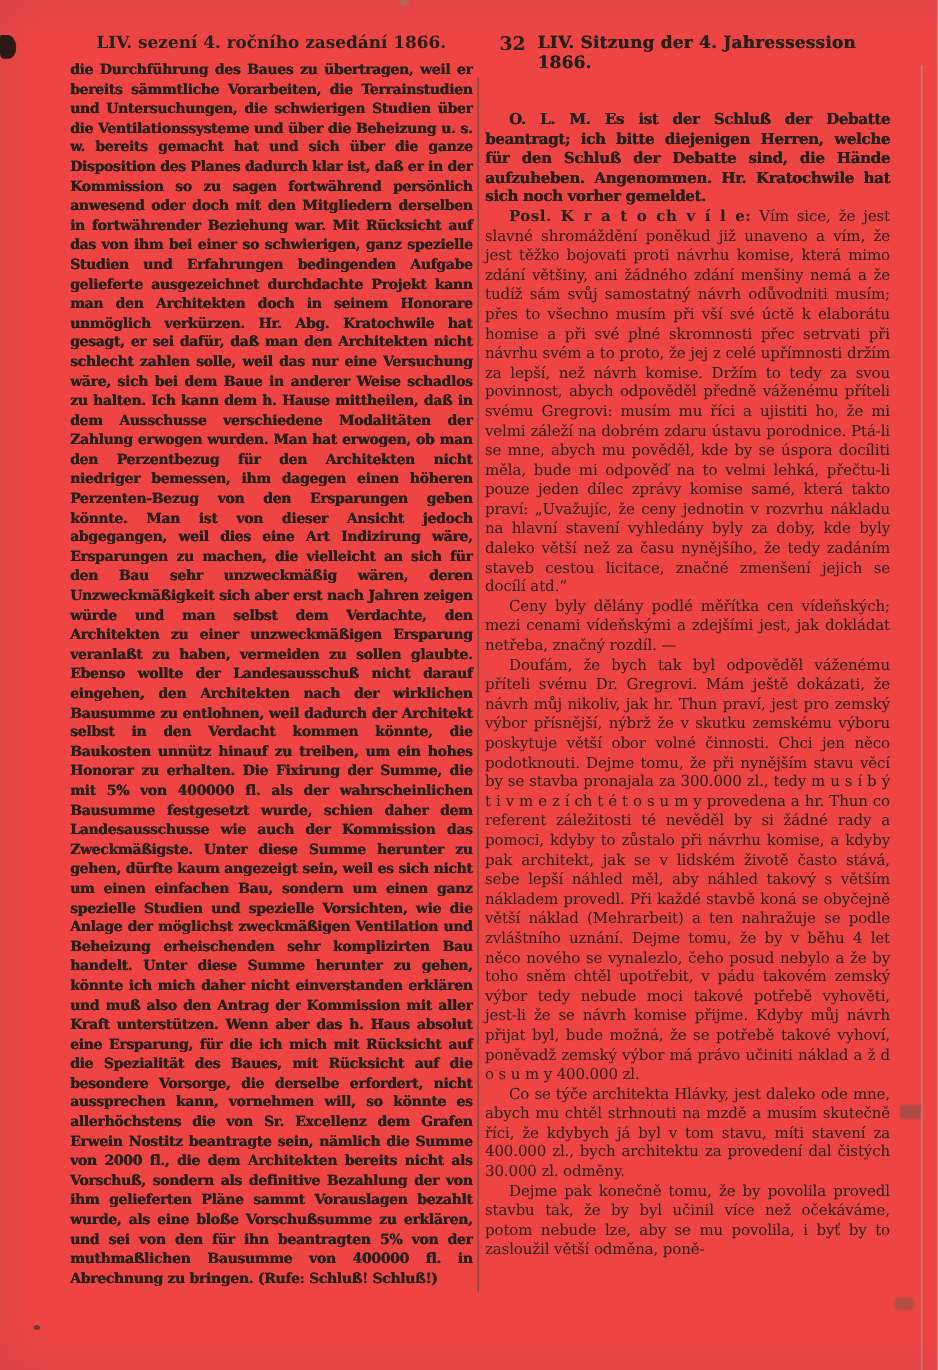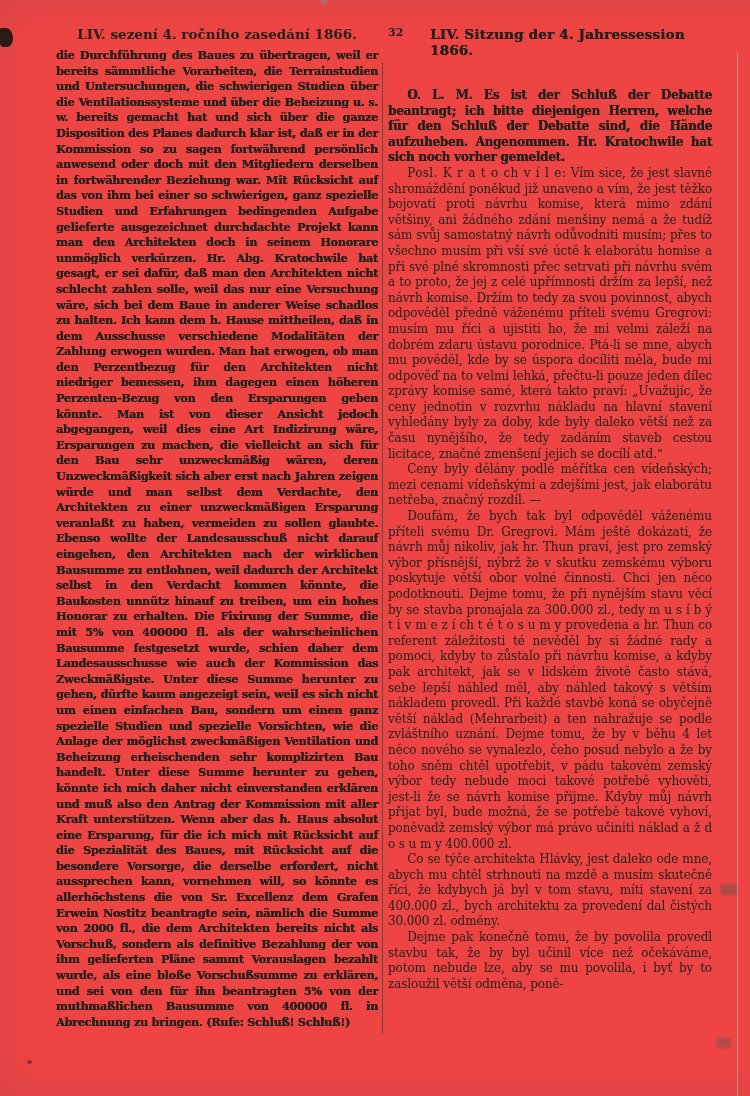--- a/index.html
+++ b/index.html
@@ -9,21 +9,21 @@
     background:#ef4444;
     overflow:hidden;
     font-family:"DejaVu Serif","Liberation Serif",serif;
     color:#24211c;
     box-shadow:inset 0 0 40px rgba(90,85,75,.18);
     padding-left:33px;
   }
   
   .hdr{position:absolute;top:26px;left:0;width:750px;height:22px;font-size:13.5px;font-weight:bold;}
   .hdr .h-left{position:absolute;left:56px;width:322px;text-align:center;}
-  .hdr .h-num{position:absolute;left:388px;width:44px;text-align:left;font-size:11px;}
+  .hdr .h-num{position:absolute;left:388px;width:44px;text-align:center;font-size:15px;}
   .hdr .h-right{position:absolute;left:430px;width:282px;letter-spacing:.2px;}
   
   .col{
     position:absolute;top:48px;
     text-align:justify;
     hyphens:auto;-webkit-hyphens:auto;
   }
   .col-left{
     left:56px;width:322px;height:1026px;
     font-size:11.2px;line-height:15.6px;letter-spacing:-.1px;
@@ -34,21 +34,21 @@
     left:388px;width:324px;height:1026px;
     font-size:12px;line-height:15.6px;letter-spacing:-.1px;margin-top:40px;
   }
   .col p{margin:0;text-indent:1.6em;}
   .col p.noindent{text-indent:0;}
   .fraktur{
     font-weight:700;
     text-shadow:.3px 0 0 currentColor;
     letter-spacing:-.25px;
   }
-  .speaker{font-weight:400;letter-spacing:.4px;}
+  .speaker{font-weight:700;letter-spacing:.4px;}
   
   .divider{position:absolute;left:382px;top:62px;width:1px;height:972px;background:#56514a;}
   .edge-line{position:absolute;left:737px;top:52px;width:1px;height:1044px;background:#a9a49b;opacity:.75;}
   .blob-tl{position:absolute;left:0;top:28px;width:13px;height:19px;background:#17150f;border-radius:10% 70% 60% 30%;opacity:.9;}
   .speck-bl{position:absolute;left:27px;top:1060px;width:5px;height:4px;background:#3a352c;border-radius:50%;opacity:.7;}
   .smudge-r1{position:absolute;left:720px;top:884px;width:17px;height:11px;background:#5d564a;border-radius:2px;opacity:.45;filter:blur(1px);}
   .smudge-r2{position:absolute;left:716px;top:1038px;width:15px;height:10px;background:#5d564a;border-radius:2px;opacity:.4;filter:blur(1px);}
   .tick-top{position:absolute;left:320px;top:0;width:7px;height:5px;background:#8a857b;opacity:.5;border-radius:0 0 50% 50%;}
 </style>
 </head>
@@ -64,21 +64,21 @@
 
   <div class="divider"></div>
 
   <div class="col col-left fraktur" lang="de">
     <p class="noindent">die Durchführung des Baues zu übertragen, weil er bereits sämmtliche Vorarbeiten, die Terrainstudien und Untersuchungen, die schwierigen Studien über die Ventilationssysteme und über die Beheizung u. s. w. bereits gemacht hat und sich über die ganze Disposition des Planes dadurch klar ist, daß er in der Kommission so zu sagen fortwährend persönlich anwesend oder doch mit den Mitgliedern derselben in fortwährender Beziehung war. Mit Rücksicht auf das von ihm bei einer so schwierigen, ganz spezielle Studien und Erfahrungen bedingenden Aufgabe gelieferte ausgezeichnet durchdachte Projekt kann man den Architekten doch in seinem Honorare unmöglich verkürzen. Hr. Abg. Kratochwile hat gesagt, er sei dafür, daß man den Architekten nicht schlecht zahlen solle, weil das nur eine Versuchung wäre, sich bei dem Baue in anderer Weise schadlos zu halten. Ich kann dem h. Hause mittheilen, daß in dem Ausschusse verschiedene Modalitäten der Zahlung erwogen wurden. Man hat erwogen, ob man den Perzentbezug für den Architekten nicht niedriger bemessen, ihm dagegen einen höheren Perzenten-Bezug von den Ersparungen geben könnte. Man ist von dieser Ansicht jedoch abgegangen, weil dies eine Art Indizirung wäre, Ersparungen zu machen, die vielleicht an sich für den Bau sehr unzweckmäßig wären, deren Unzweckmäßigkeit sich aber erst nach Jahren zeigen würde und man selbst dem Verdachte, den Architekten zu einer unzweckmäßigen Ersparung veranlaßt zu haben, vermeiden zu sollen glaubte. Ebenso wollte der Landesausschuß nicht darauf eingehen, den Architekten nach der wirklichen Bausumme zu entlohnen, weil dadurch der Architekt selbst in den Verdacht kommen könnte, die Baukosten unnütz hinauf zu treiben, um ein hohes Honorar zu erhalten. Die Fixirung der Summe, die mit 5% von 400000 fl. als der wahrscheinlichen Bausumme festgesetzt wurde, schien daher dem Landesausschusse wie auch der Kommission das Zweckmäßigste. Unter diese Summe herunter zu gehen, dürfte kaum angezeigt sein, weil es sich nicht um einen einfachen Bau, sondern um einen ganz spezielle Studien und spezielle Vorsichten, wie die Anlage der möglichst zweckmäßigen Ventilation und Beheizung erheischenden sehr komplizirten Bau handelt. Unter diese Summe herunter zu gehen, könnte ich mich daher nicht einverstanden erklären und muß also den Antrag der Kommission mit aller Kraft unterstützen. Wenn aber das h. Haus absolut eine Ersparung, für die ich mich mit Rücksicht auf die Spezialität des Baues, mit Rücksicht auf die besondere Vorsorge, die derselbe erfordert, nicht aussprechen kann, vornehmen will, so könnte es allerhöchstens die von Sr. Excellenz dem Grafen Erwein Nostitz beantragte sein, nämlich die Summe von 2000 fl., die dem Architekten bereits nicht als Vorschuß, sondern als definitive Bezahlung der von ihm gelieferten Pläne sammt Vorauslagen bezahlt wurde, als eine bloße Vorschußsumme zu erklären, und sei von den für ihn beantragten 5% von der muthmaßlichen Bausumme von 400000 fl. in Abrechnung zu bringen. (Rufe: Schluß! Schluß!)</p>
   </div>
 
   <div class="col col-right" lang="cs">
     <p class="fraktur" lang="de">O. L. M. Es ist der Schluß der Debatte beantragt; ich bitte diejenigen Herren, welche für den Schluß der Debatte sind, die Hände aufzuheben. Angenommen. Hr. Kratochwile hat sich noch vorher gemeldet.</p>
     <p><span class="speaker">Posl. K r a t o ch v í l e:</span><span> Vím sice, že jest slavné shromáždění poněkud již unaveno a vím, že jest těžko bojovati proti návrhu komise, která mimo zdání většiny, ani žádného zdání menšiny nemá a že tudíž sám svůj samostatný návrh odůvodniti musím; přes to všechno musím při vší své úctě k elaborátu homise a při své plné skromnosti přec setrvati při návrhu svém a to proto, že jej z celé upřímnosti držím za lepší, než návrh komise. Držím to tedy za svou povinnost, abych odpověděl předně váženému příteli svému Gregrovi: musím mu říci a ujistiti ho, že mi velmi záleží na dobrém zdaru ústavu porodnice. Ptá-li se mne, abych mu pověděl, kde by se úspora docíliti měla, bude mi odpověď na to velmi lehká, přečtu-li pouze jeden dílec zprávy komise samé, která takto praví: „Uvažujíc, že ceny jednotin v rozvrhu nákladu na hlavní stavení vyhledány byly za doby, kde byly daleko větší než za času nynějšího, že tedy zadáním staveb cestou licitace, značné zmenšení jejich se docílí atd.“</span></p>
-    <p>Ceny byly dělány podlé měřítka cen vídeňských; mezi cenami vídeňskými a zdejšími jest, jak elaborátu netřeba, značný rozdíl. —</p>
+    <p>Ceny byly dělány podlé měřítka cen vídeňských; mezi cenami vídeňskými a zdejšími jest, jak dokládat netřeba, značný rozdíl. —</p>
     <p>Doufám, že bych tak byl odpověděl váženému příteli svému Dr. Gregrovi. Mám ještě dokázati, že návrh můj nikoliv, jak hr. Thun praví, jest pro zemský výbor přísnější, nýbrž že v skutku zemskému výboru poskytuje větší obor volné činnosti. Chci jen něco podotknouti. Dejme tomu, že při nynějším stavu věcí by se stavba pronajala za 300.000 zl., tedy m u s í  b ý t i  v  m e z í ch  t é t o  s u m y provedena a hr. Thun co referent záležitosti té nevěděl by si žádné rady a pomoci, kdyby to zůstalo při návrhu komise, a kdyby pak architekt, jak se v lidském životě často stává, sebe lepší náhled měl, aby náhled takový s větším nákladem provedl. Při každé stavbě koná se obyčejně větší náklad (Mehrarbeit) a ten nahražuje se podle zvláštního uznání. Dejme tomu, že by v běhu 4 let něco nového se vynalezlo, čeho posud nebylo a že by toho sněm chtěl upotřebit, v pádu takovém zemský výbor tedy nebude moci takové potřebě vyhověti, jest-li že se návrh komise přijme. Kdyby můj návrh přijat byl, bude možná, že se potřebě takové vyhoví, poněvadž zemský výbor má právo učiniti náklad a ž  d o  s u m y  400.000 zl.</p>
     <p>Co se týče architekta Hlávky, jest daleko ode mne, abych mu chtěl strhnouti na mzdě a musím skutečně říci, že kdybych já byl v tom stavu, míti stavení za 400.000 zl., bych architektu za provedení dal čistých 30.000 zl. odměny.</p>
     <p>Dejme pak konečně tomu, že by povolila provedl stavbu tak, že by byl učinil více než očekáváme, potom nebude lze, aby se mu povolila, i byť by to zasloužil větší odměna, poně-</p>
   </div>
 
   <div class="blob-tl"></div>
   <div class="speck-bl"></div>
   <div class="smudge-r1"></div>
   <div class="smudge-r2"></div>
   <div class="edge-line"></div>

